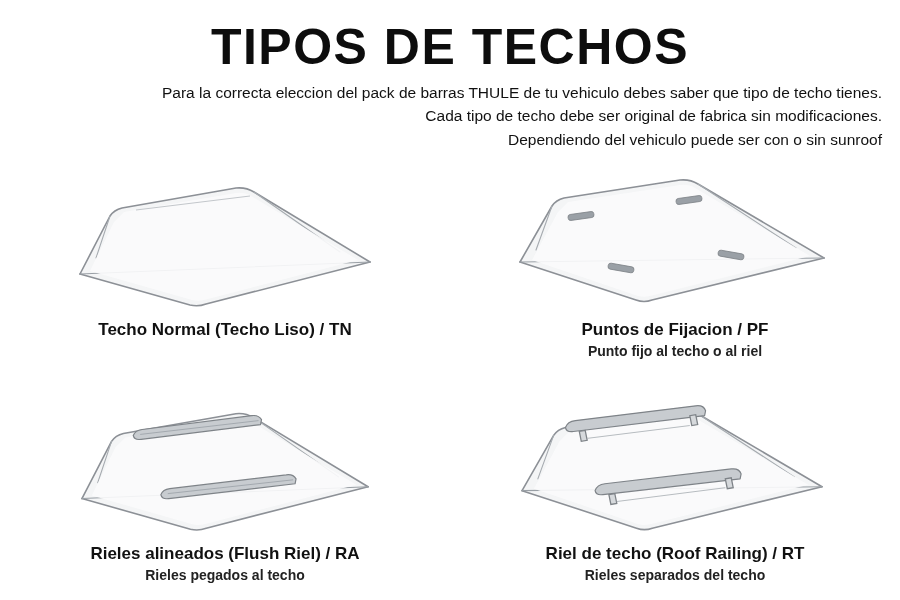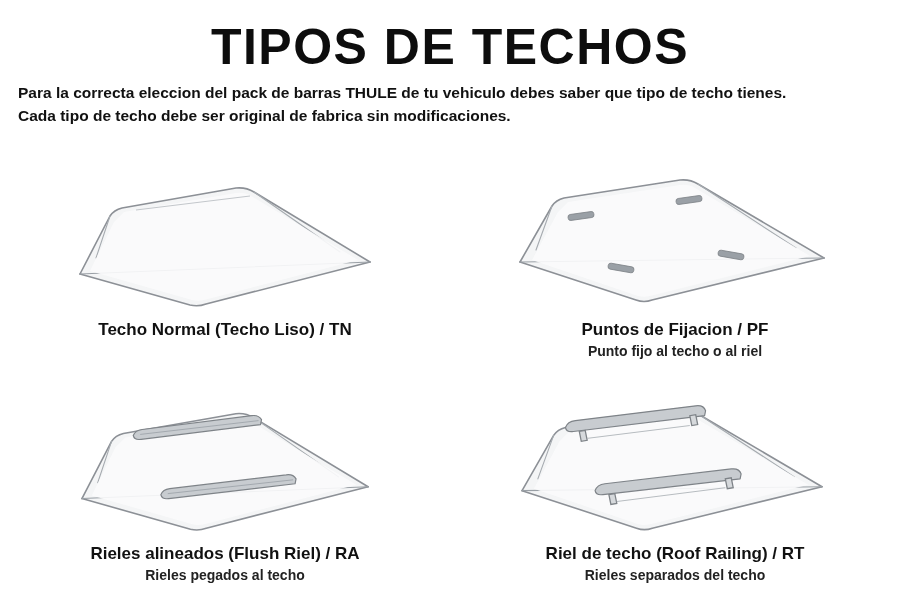--- a/index.html
+++ b/index.html
@@ -23,23 +23,23 @@
   }
   .title {
     text-align: center;
     font-size: 50px;
     font-weight: bold;
     letter-spacing: 1.5px;
     margin: 18px 0 6px 0;
     color: #0d0d0d;
   }
   .subtitle-block {
-    text-align: left;
+    text-align: right;
     font-size: 15.5px;
-    font-weight: bold;
+    font-weight: normal;
     line-height: 1.45;
     color: #111111;
     padding: 0 18px;
   }
   .subtitle-block div {
     margin: 1px 0;
   }
   .grid {
     position: absolute;
     top: 148px;
@@ -87,20 +87,21 @@
 </head>
 <body>
 
 <div class="page">
 
   <div class="title">TIPOS DE TECHOS</div>
 
   <div class="subtitle-block">
     <div>Para la correcta eleccion del pack de barras THULE de tu vehiculo debes saber que tipo de techo tienes.</div>
     <div>Cada tipo de techo debe ser original de fabrica sin modificaciones.</div>
+    <div>Dependiendo del vehiculo puede ser con o sin sunroof</div>
   </div>
 
   <div class="grid">
 
     <div class="cell">
       <div class="art">
         <svg viewBox="0 0 370 150" xmlns="http://www.w3.org/2000/svg">
 
           <g fill="none" stroke="#8c9096" stroke-width="1.6" stroke-linejoin="round" stroke-linecap="round">
             <path d="M40 108 L70 50 Q74 44 82 42 L196 22 Q206 21 214 26 L330 96" fill="#f4f5f6"></path>

